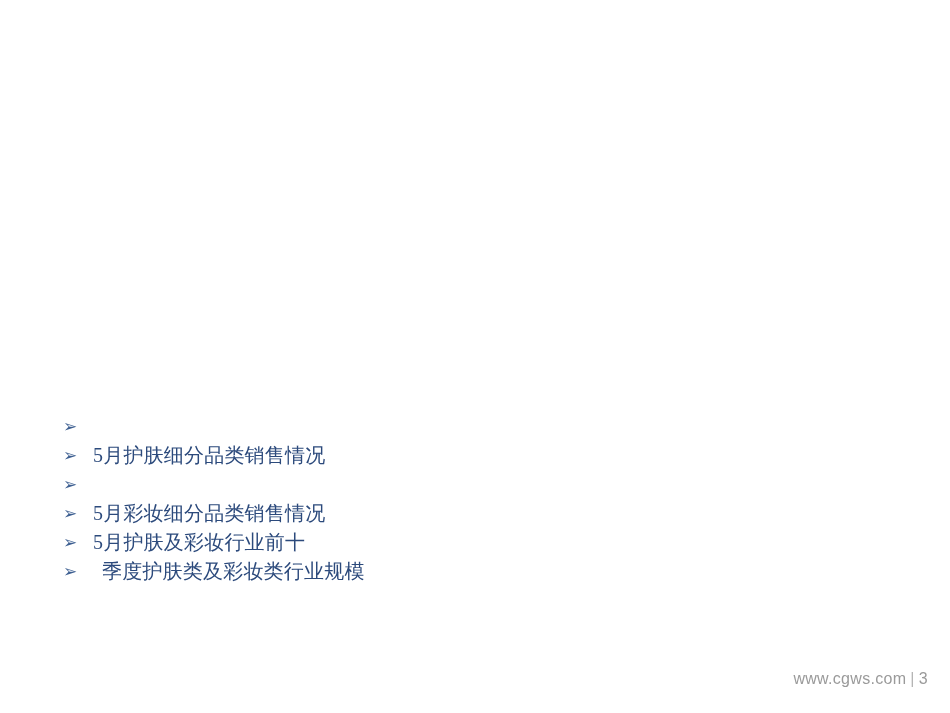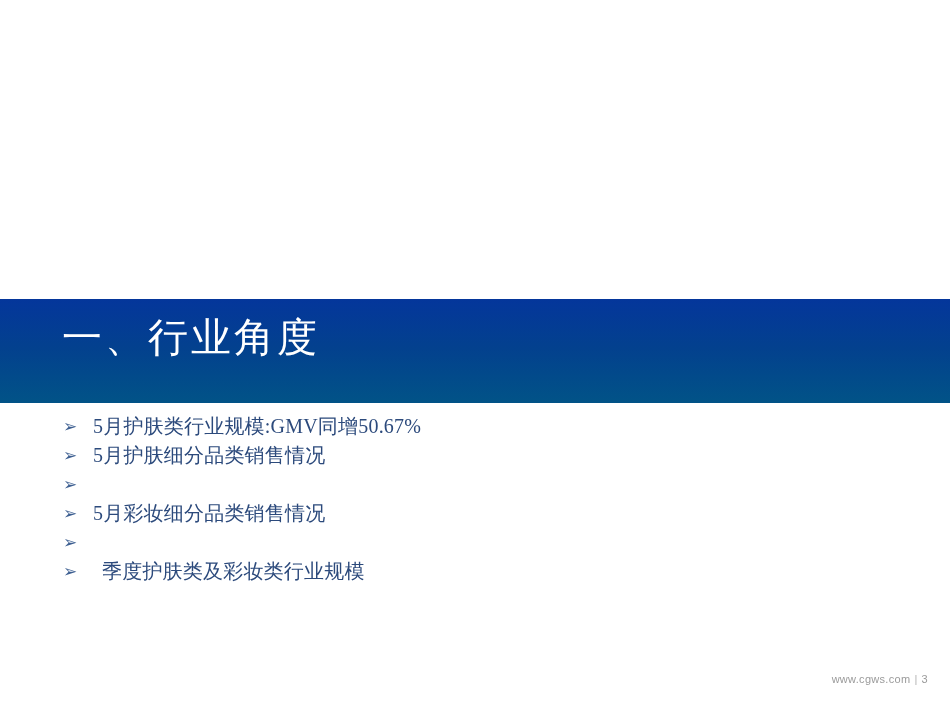--- a/index.html
+++ b/index.html
@@ -106,65 +106,62 @@
   }
 
   
   #footer {
     position: absolute;
     right: 22px;
     top: 671px;
     width: 300px;
     text-align: right;
     font-family: "Liberation Sans", "DejaVu Sans", sans-serif;
-    font-size: 11px;
+    font-size: 16px;
     line-height: 16px;
     color: #9a9a9a;
     letter-spacing: 0.3px;
     white-space: nowrap;
   }
   #footer-sep {
     padding: 0 4px;
     color: #b4b4b4;
   }
 </style>
 </head>
 <body>
 
 <div id="slide">
 
   <div id="upper-blank"></div>
 
-  <div id="section-band">
-    <h1 id="section-title">一、行业角度</h1>
-  </div>
 
   <ul id="agenda-list">
 
     <li class="agenda-item">
       <span class="bullet-marker">➢</span>
-      <span class="agenda-text">5月护肤类行业规模:GMV同增50.67%</span>
     </li>
 
     <li class="agenda-item">
       <span class="bullet-marker">➢</span>
       <span class="agenda-text">5月护肤细分品类销售情况</span>
     </li>
 
     <li class="agenda-item">
       <span class="bullet-marker">➢</span>
     </li>
 
     <li class="agenda-item">
       <span class="bullet-marker">➢</span>
       <span class="agenda-text">5月彩妆细分品类销售情况</span>
     </li>
 
     <li class="agenda-item">
       <span class="bullet-marker">➢</span>
+      <span class="agenda-text">5月护肤及彩妆行业前十</span>
     </li>
 
     <li class="agenda-item indented">
       <span class="bullet-marker">➢</span>
       <span class="agenda-text">季度护肤类及彩妆类行业规模</span>
     </li>
 
   </ul>
 
   <div id="footer">

